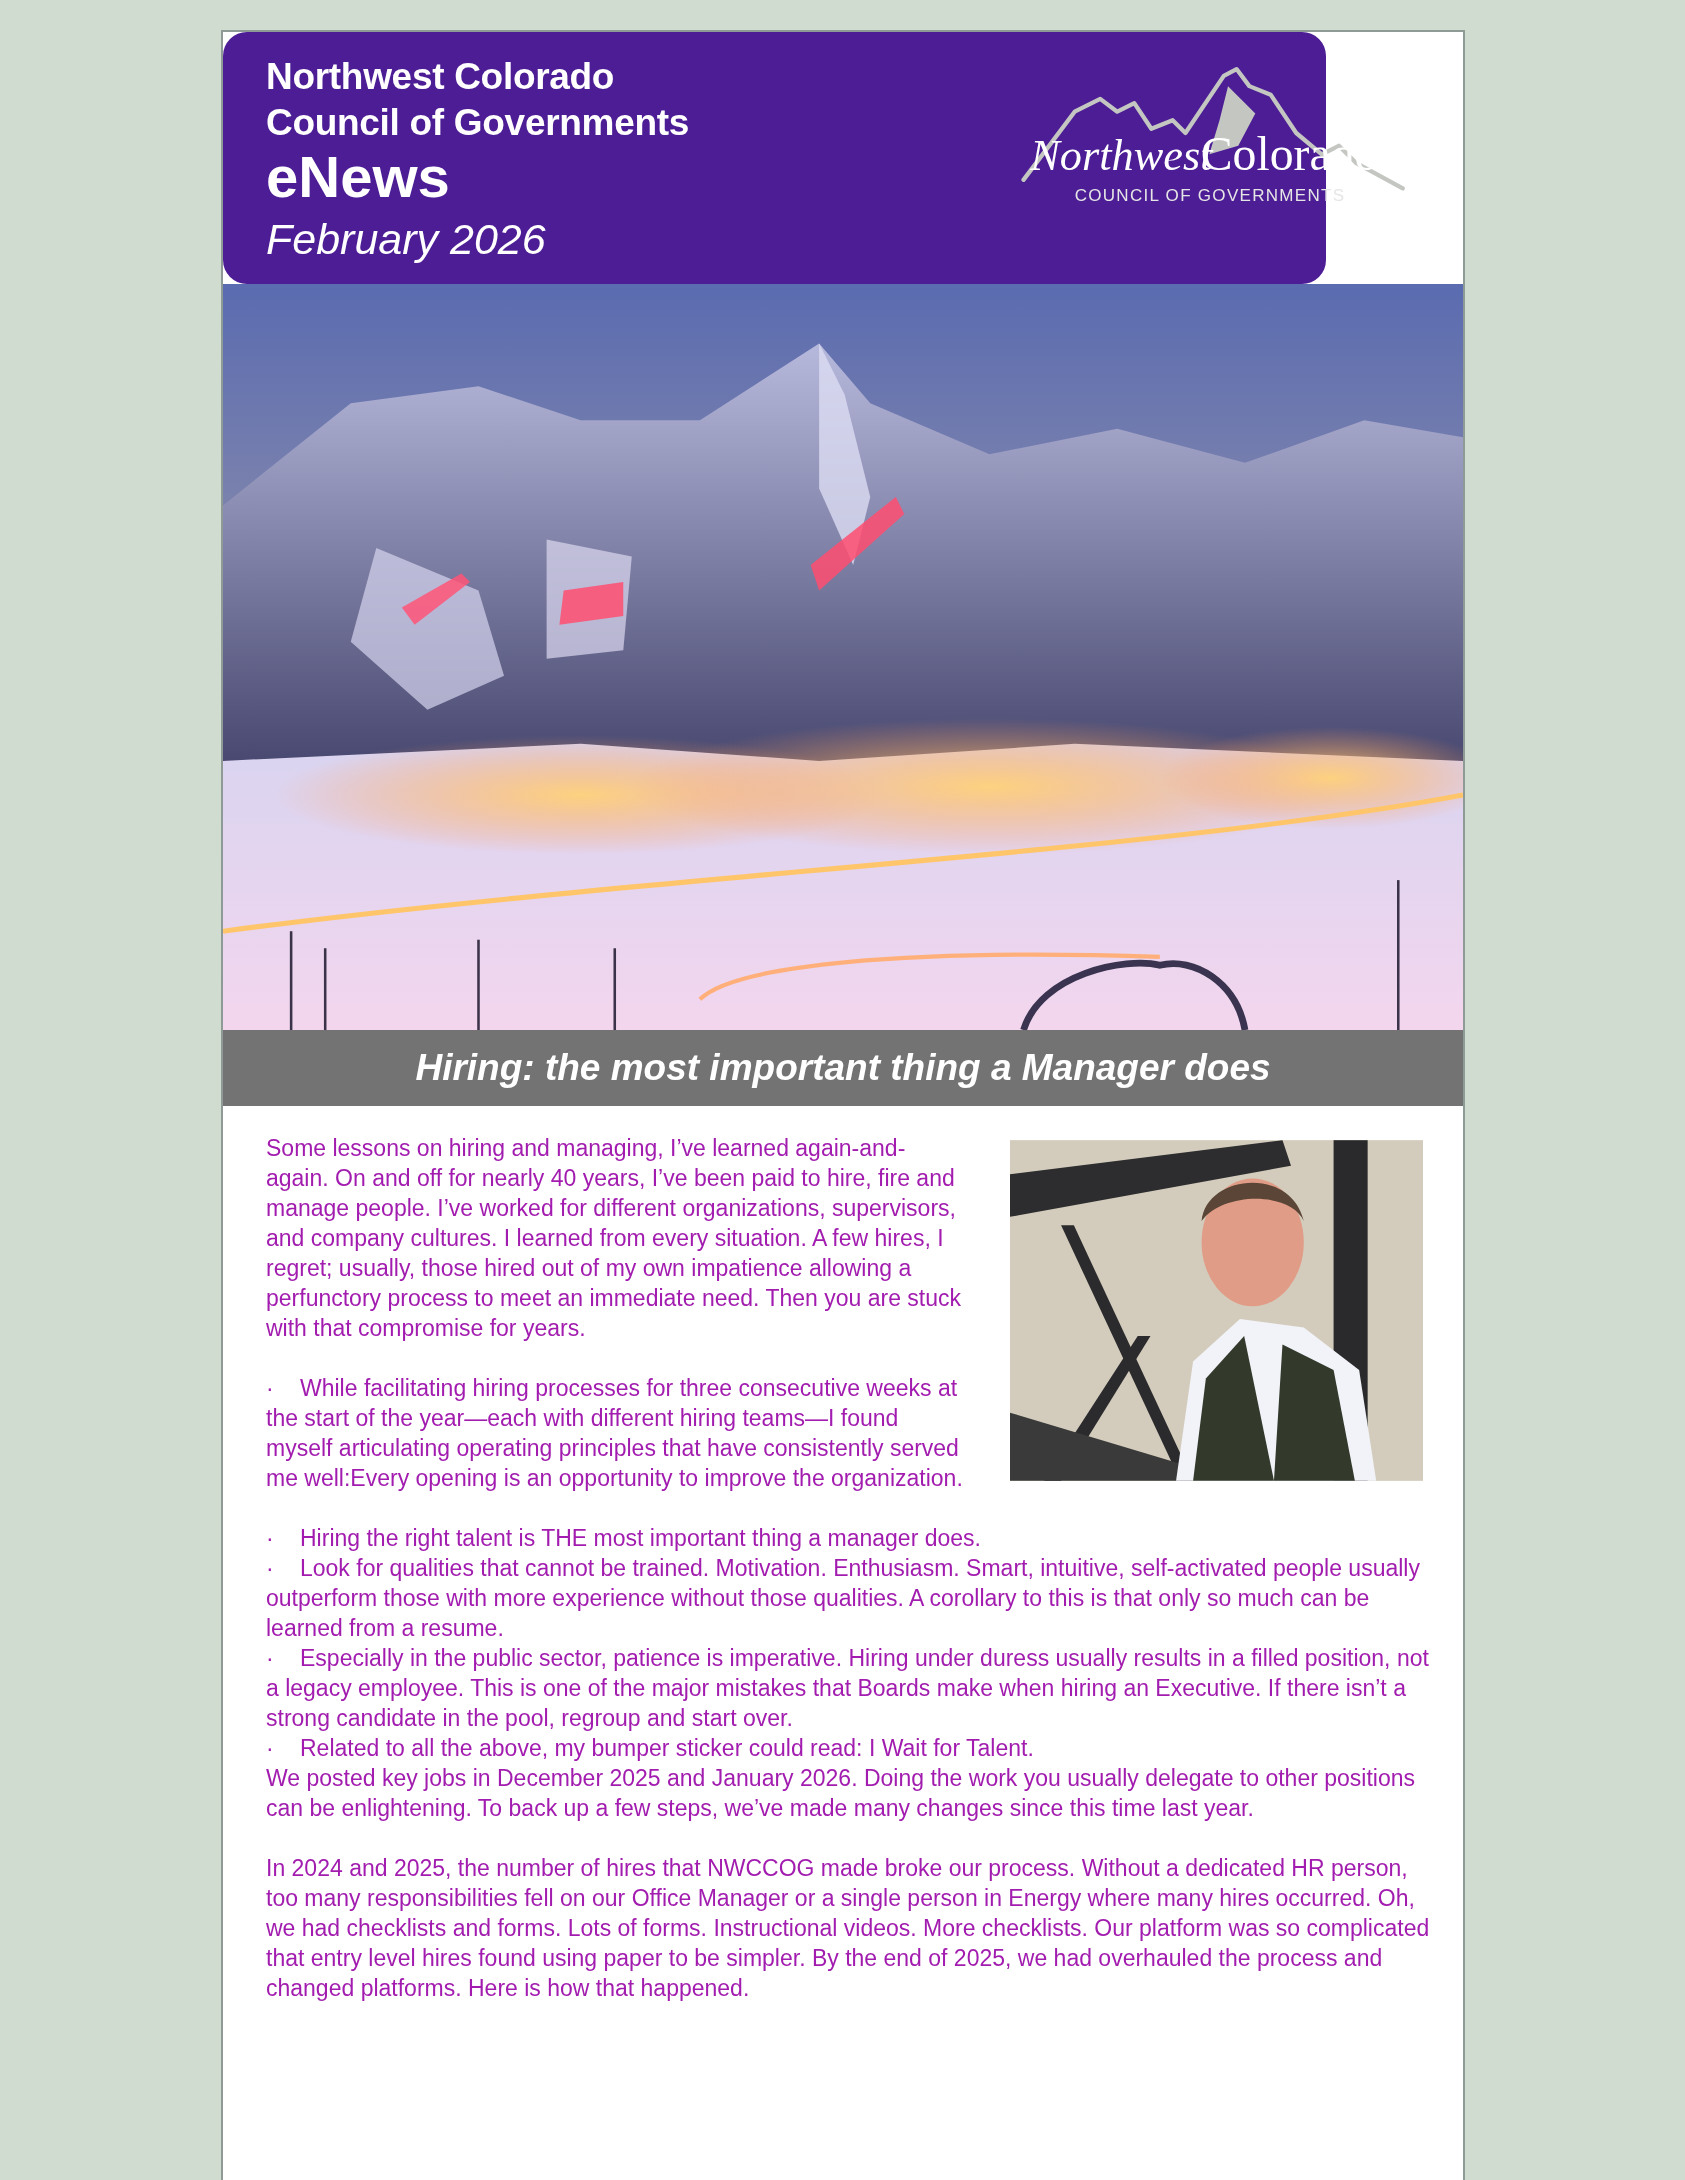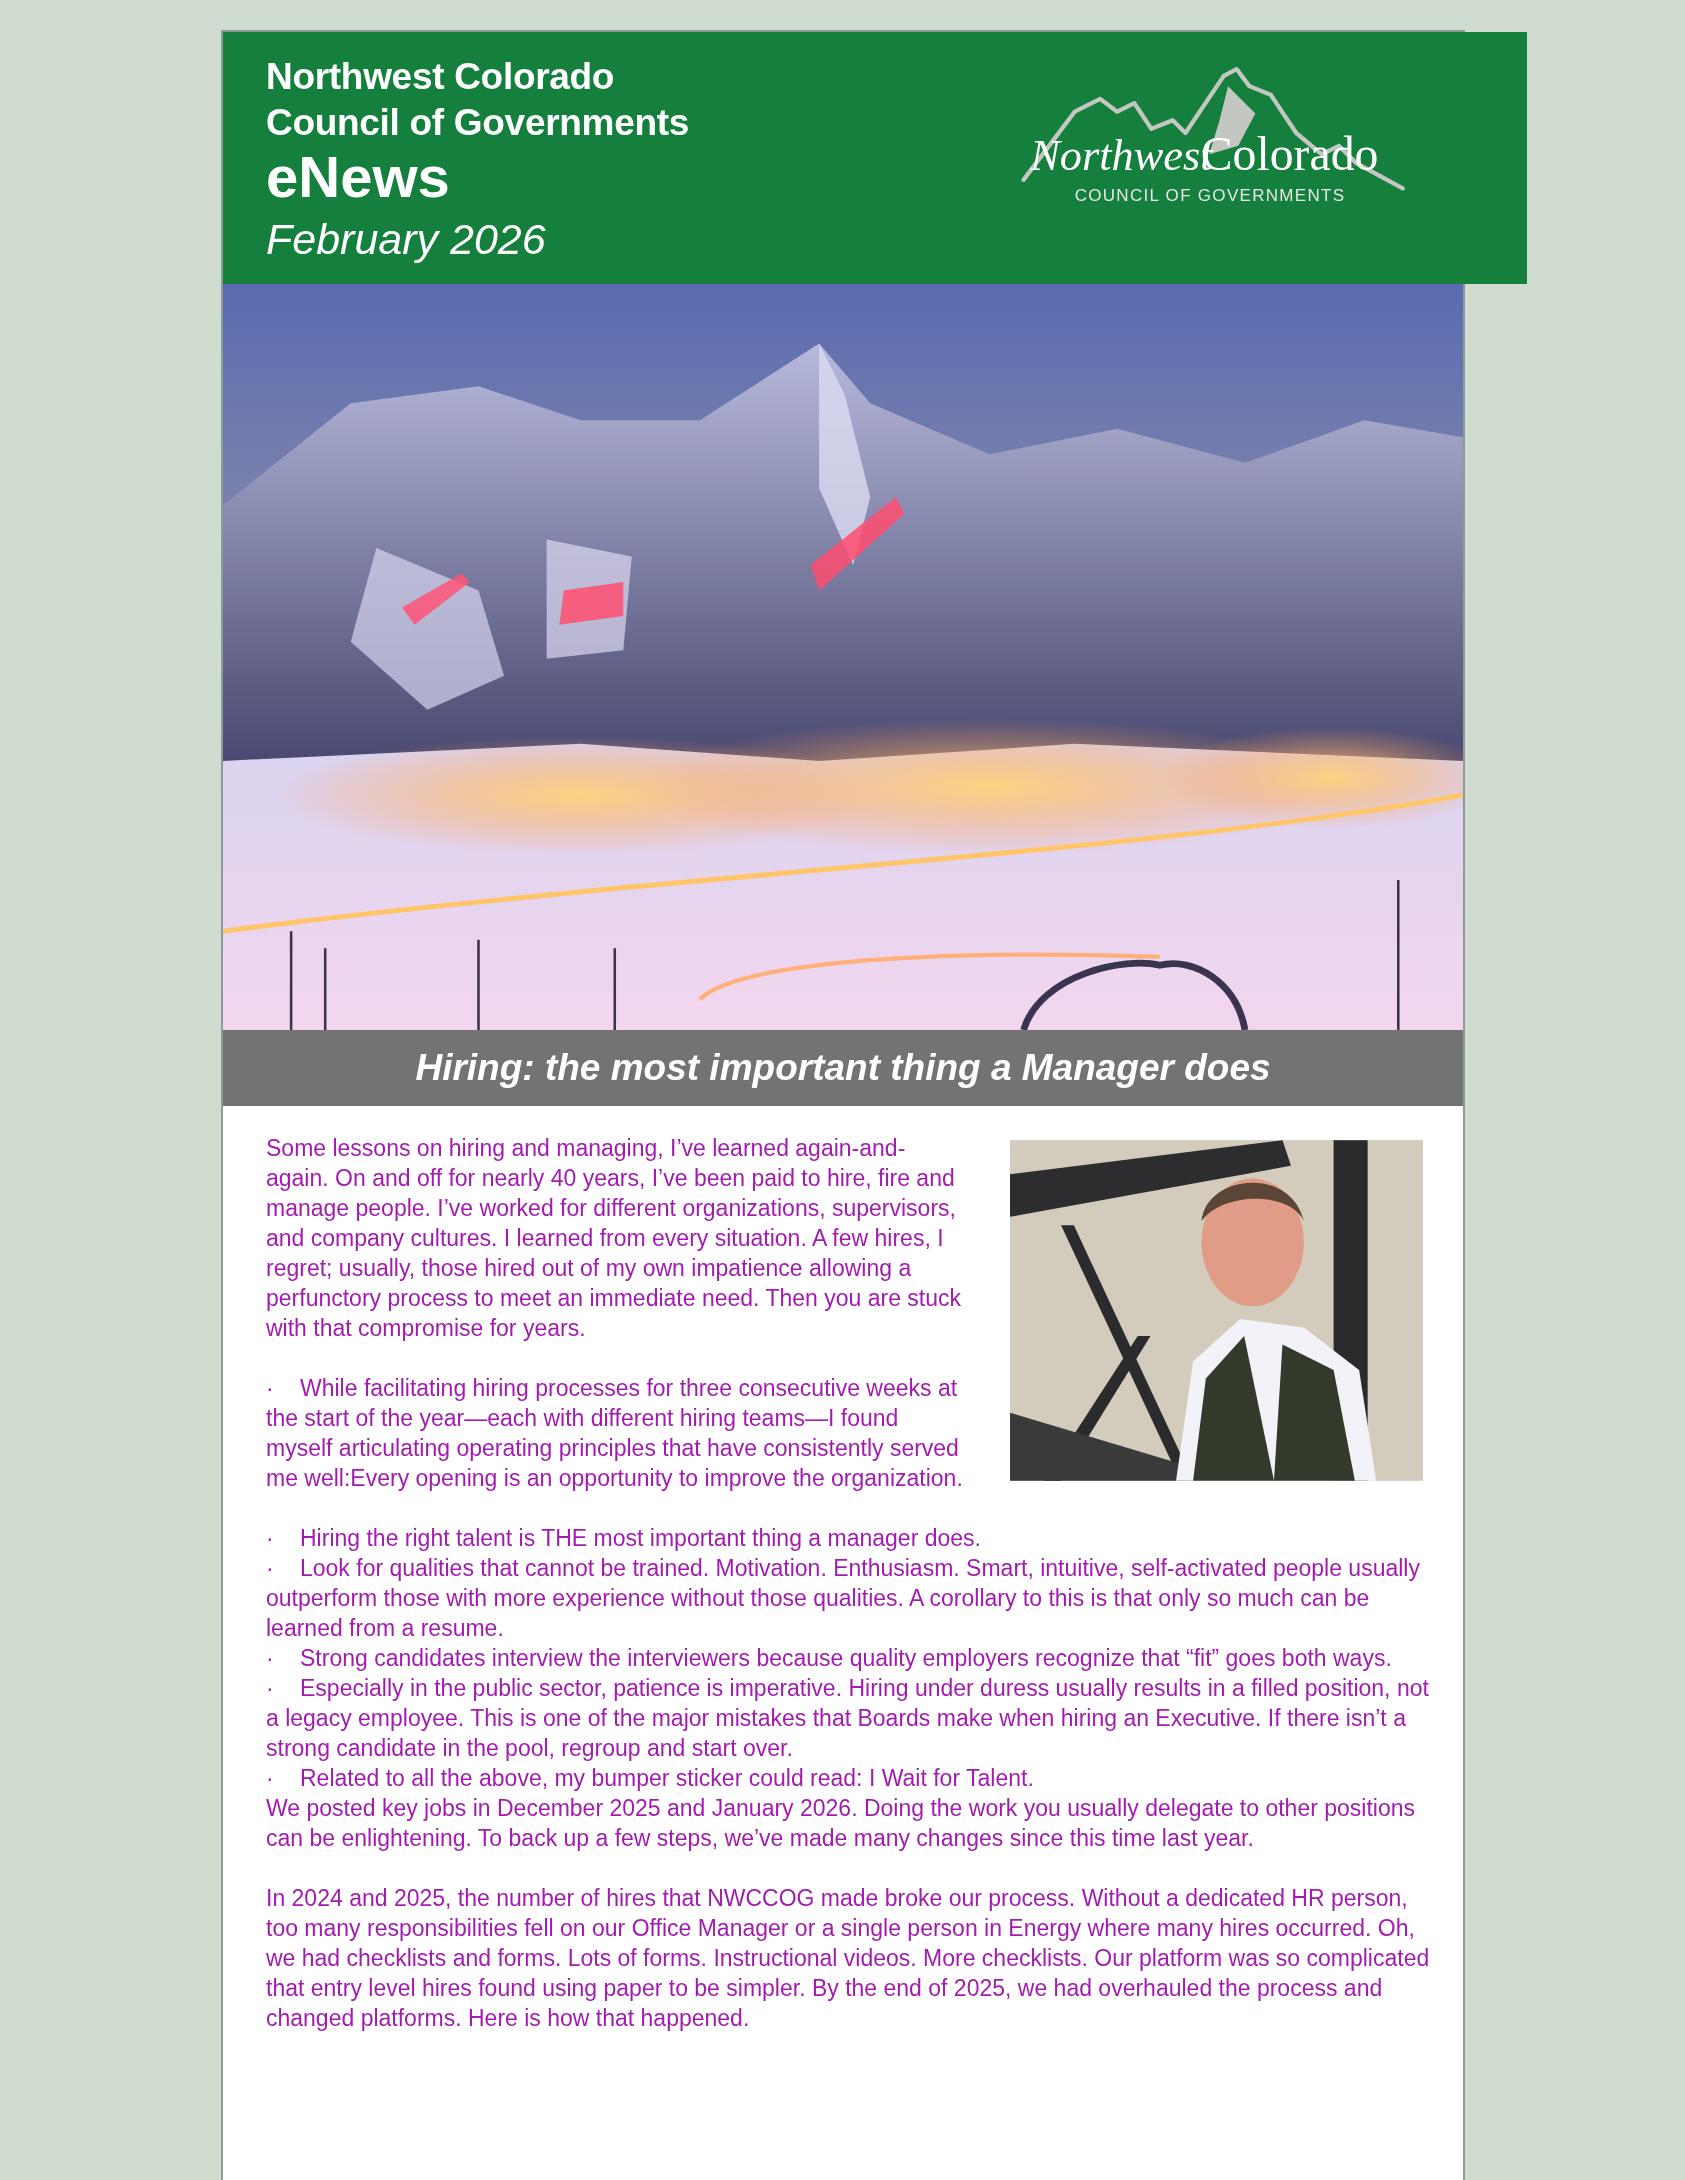--- a/index.html
+++ b/index.html
@@ -10,23 +10,24 @@
   }
   .card {
     position: absolute; left: 221px; top: 30px;
     width: 1240px; height: 2181px;
     background: #ffffff;
     border-left: 2.6px solid #8e9a96;
     border-right: 2.6px solid #8e9a96;
     border-top: 2.6px solid #8e9a96;
   }
   .header {
-    position: absolute; left: 0; top: 0; width: 1304px; height: 252px;
-    background: #15803d;
+    position: absolute; left: 0; top: 0; width: 1103px; height: 252px;
+    background: #4c1d95;
     color: #ffffff;
+    border-radius: 24px;
   }
   .hdr-org {
     position: absolute; left: 43px; top: 22px;
     font-size: 37px; font-weight: bold; line-height: 46px;
     letter-spacing: -0.3px;
   }
   .hdr-enews {
     position: absolute; left: 43px; top: 111px;
     font-size: 58px; font-weight: bold; line-height: 68px;
   }
@@ -152,21 +153,20 @@
     </svg>
   </div>
 
   <div class="body-text">
     <p class="p narrow">Some lessons on hiring and managing, I’ve learned again-and-again. On and off for nearly 40 years, I’ve been paid to hire, fire and manage people. I’ve worked for different organizations, supervisors, and company cultures. I learned from every situation. A few hires, I regret; usually, those hired out of my own impatience allowing a perfunctory process to meet an immediate need. Then you are stuck with that compromise for years.</p>
     <div class="gap"></div>
     <p class="p narrow"><span class="bullet-dot">·</span><span>While facilitating hiring processes for three consecutive weeks at the start of the year—each with different hiring teams—I found myself articulating operating principles that have consistently served me well:Every opening is an opportunity to improve the organization.</span></p>
     <div class="gap"></div>
     <p class="p"><span class="bullet-dot">·</span><span>Hiring the right talent is THE most important thing a manager does.</span></p>
     <p class="p"><span class="bullet-dot">·</span><span>Look for qualities that cannot be trained. Motivation. Enthusiasm. Smart, intuitive, self-activated people usually outperform those with more experience without those qualities. A corollary to this is that only so much can be learned from a resume.</span></p>
-    <p class="p"><span class="bullet-dot">·</span><span>Strong candidates interview the interviewers because quality employers recognize that “fit” goes both ways.</span></p>
     <p class="p"><span class="bullet-dot">·</span><span>Especially in the public sector, patience is imperative. Hiring under duress usually results in a filled position, not a legacy employee. This is one of the major mistakes that Boards make when hiring an Executive. If there isn’t a strong candidate in the pool, regroup and start over.</span></p>
     <p class="p"><span class="bullet-dot">·</span><span>Related to all the above, my bumper sticker could read: I Wait for Talent.</span></p>
     <p class="p">We posted key jobs in December 2025 and January 2026. Doing the work you usually delegate to other positions can be enlightening. To back up a few steps, we’ve made many changes since this time last year.</p>
     <div class="gap"></div>
     <p class="p">In 2024 and 2025, the number of hires that NWCCOG made broke our process. Without a dedicated HR person, too many responsibilities fell on our Office Manager or a single person in Energy where many hires occurred. Oh, we had checklists and forms. Lots of forms. Instructional videos. More checklists. Our platform was so complicated that entry level hires found using paper to be simpler. By the end of 2025, we had overhauled the process and changed platforms. Here is how that happened.</p>
   </div>
 
 </div>
 
 

